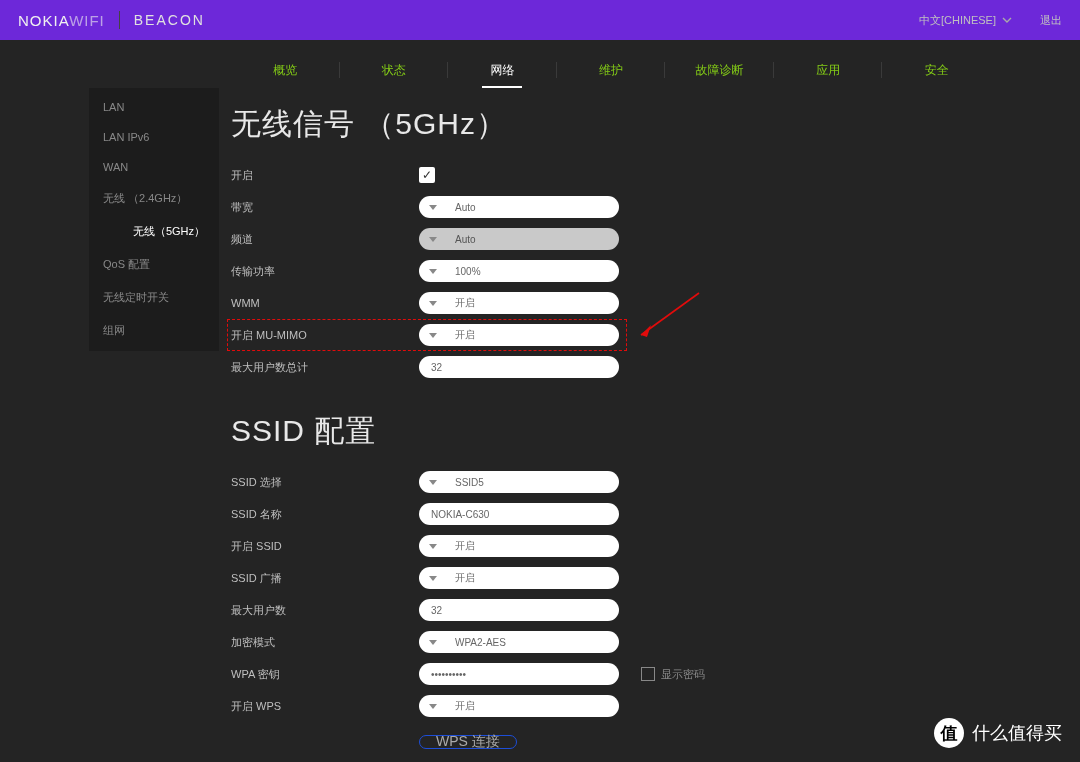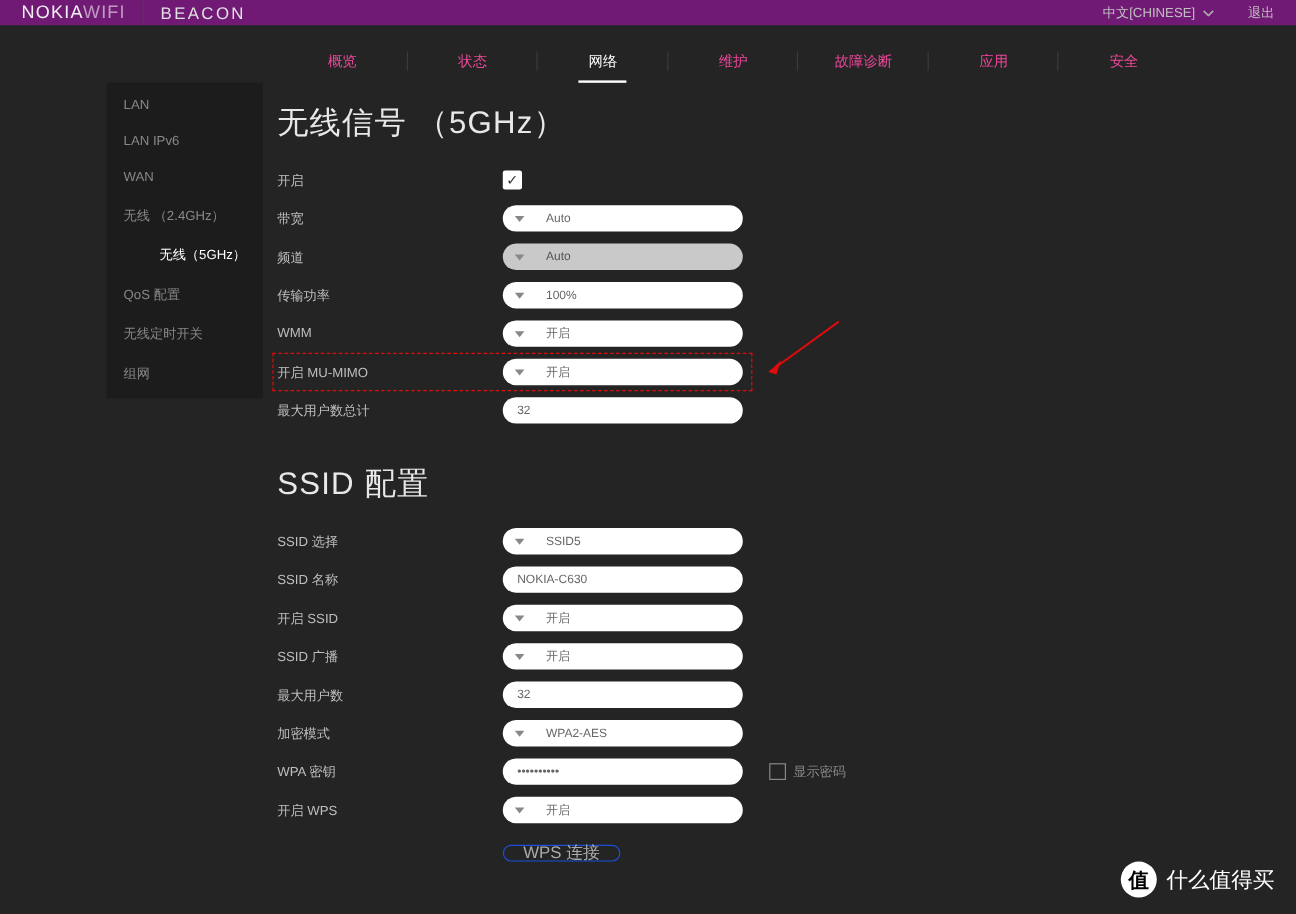--- a/index.html
+++ b/index.html
@@ -1,43 +1,43 @@
 <!DOCTYPE html>
 <html><head>
 <meta charset="utf-8">
 <style>
   *{margin:0;padding:0;box-sizing:border-box;font-family:Arial,"Microsoft YaHei",sans-serif;}
   body{background:#242424;color:#a0a0a0;font-size:12px;overflow-x:hidden;}
   .root{width:1080px;height:762px;position:relative;background:#242424;}
 
-  .hdr{height:21px;background:#701a75;display:flex;align-items:center;padding:0 18px;color:#e8e8e8;text-align:center;}
+  .hdr{height:40px;background:#6d28d9;display:flex;align-items:center;padding:0 18px;color:#e8e8e8;text-align:center;}
   .brand1{font-size:15px;letter-spacing:1px;color:#f0f0f0;}
   .brand1 b{font-weight:400;}
   .brand-sep{width:1px;height:18px;background:#444;margin:0 14px;}
   .brand2{font-size:14px;letter-spacing:2px;color:#e0e0e0;}
   .hdr-spacer{flex:1;}
   .lang{font-size:11px;color:#c0c0c0;display:flex;align-items:center;cursor:pointer;}
   .lang svg{margin-left:6px;}
   .logout{margin-left:28px;font-size:11px;color:#c0c0c0;cursor:pointer;}
 
   .shell{display:flex;align-items:flex-start;justify-content:center;padding-top:12px;}
   .side{width:130px;background:#1c1c1c;margin-right:12px;margin-top:36px;padding:4px 0;}
   .side-item{padding:9px 14px;font-size:11px;color:#888;cursor:pointer;}
   .side-item.active{color:#fff;text-align:right;}
 
   .main{width:760px;}
   .tabs{display:flex;height:36px;align-items:stretch;background:transparent;}
-  .tab{flex:1;display:flex;align-items:center;justify-content:center;font-size:12px;color:#ec4899;position:relative;cursor:pointer;}
+  .tab{flex:1;display:flex;align-items:center;justify-content:center;font-size:12px;color:#84cc16;position:relative;cursor:pointer;}
   .tab::after{content:"";position:absolute;right:0;top:10px;bottom:10px;width:1px;background:#3a3a3a;}
   .tab:last-child::after{display:none;}
   .tab.active{color:#fff;}
   .tab.active::before{content:"";position:absolute;left:50%;transform:translateX(-50%);bottom:0;width:40px;height:2px;background:#fff;}
 
   .panel{padding:10px 0 0 0;}
-  .panel h2{color:#e8e8e8;font-size:26px;font-weight:300;margin:6px 0 14px 0;letter-spacing:1px;}
+  .panel h2{color:#e8e8e8;font-size:30px;font-weight:300;margin:6px 0 14px 0;letter-spacing:1px;}
   .row{display:flex;align-items:center;height:32px;position:relative;}
   .rlabel{width:188px;font-size:11px;color:#bfbfbf;}
   .chk{width:16px;height:16px;background:#fff;border-radius:2px;display:inline-flex;align-items:center;justify-content:center;color:#333;font-size:12px;cursor:pointer;}
   .sel{width:200px;height:22px;background:#fff;border-radius:11px;display:flex;align-items:center;padding:0 10px;font-size:10px;color:#666;cursor:pointer;gap:12px;}
   .sel.dis{background:#c9c9c9;color:#555;}
   .sel .arr{width:0;height:0;border-left:4px solid transparent;border-right:4px solid transparent;border-top:5px solid #888;margin-right:6px;}
   .inp{width:200px;height:22px;background:#fff;border-radius:11px;display:flex;align-items:center;padding:0 12px;font-size:10px;color:#666;}
   .hl-box{position:absolute;left:-4px;top:0;width:400px;height:32px;border:1.5px dashed #e20b0b;pointer-events:none;}
   .arrow{position:absolute;pointer-events:none;}
   .chkbox2{width:14px;height:14px;border:1px solid #888;display:inline-block;margin-right:6px;vertical-align:middle;}

